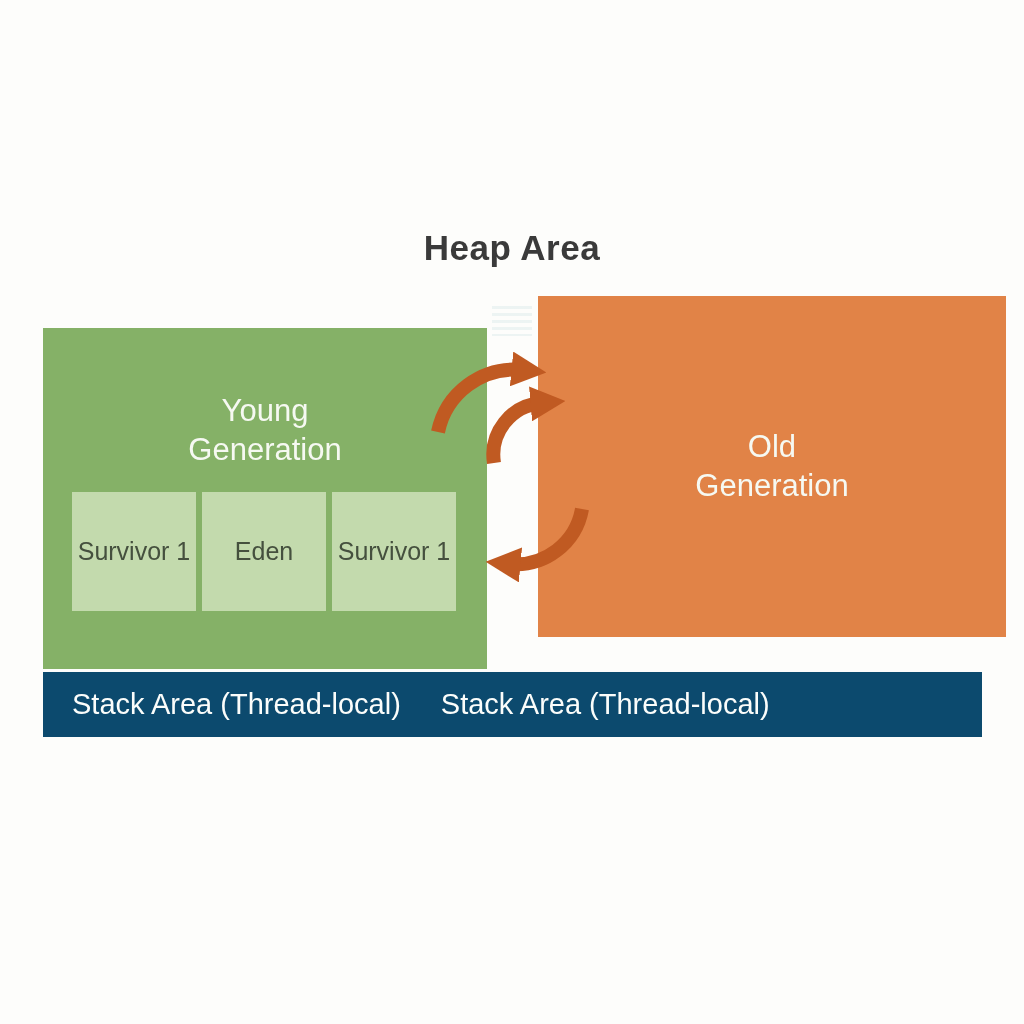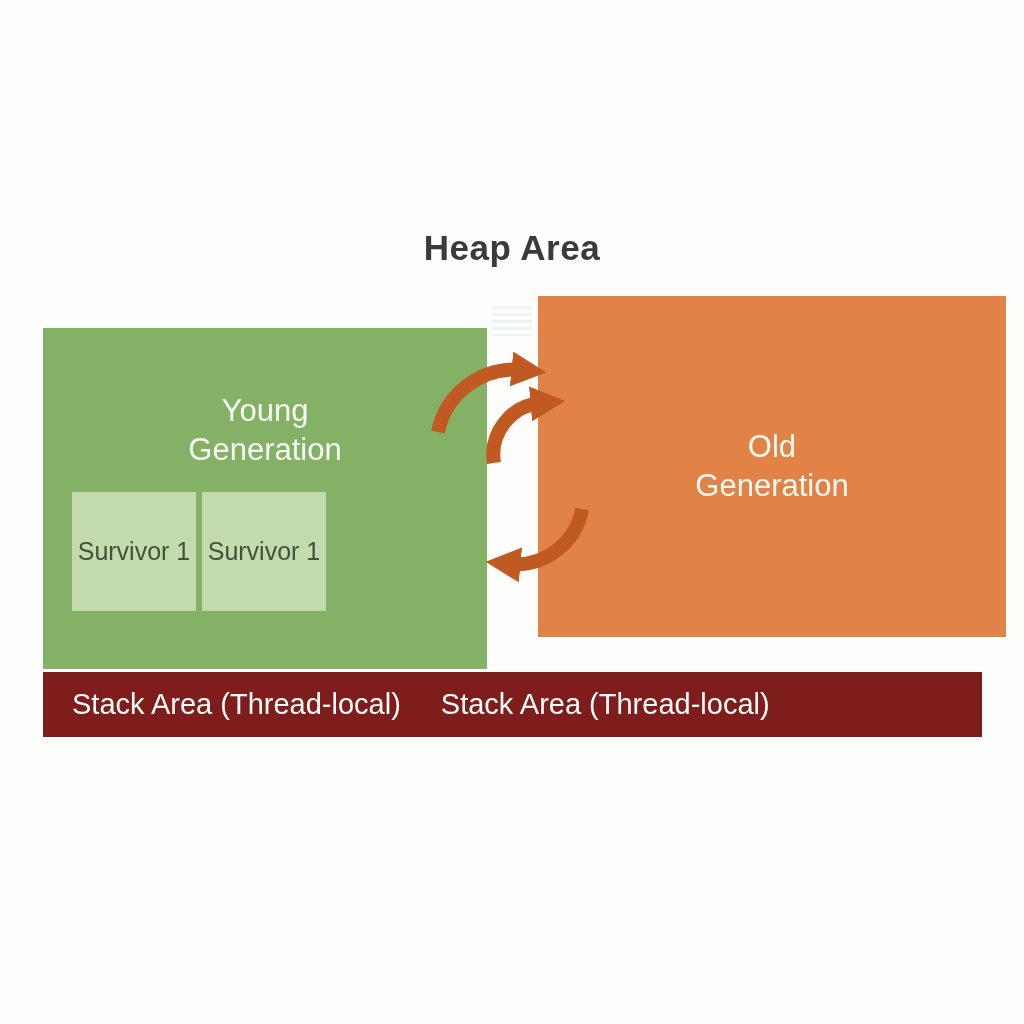--- a/index.html
+++ b/index.html
@@ -79,21 +79,21 @@
     justify-content: center;
     font-size: 25px;
     color: #45503e;
   }
   .stack-bar {
     position: absolute;
     left: 43px;
     top: 672px;
     width: 939px;
     height: 65px;
-    background: #7f1d1d;
+    background: #0c4a6e;
     display: flex;
     align-items: center;
     padding-left: 29px;
     box-sizing: border-box;
     gap: 40px;
   }
   .stack-label {
     color: #fbfdfb;
     font-size: 29px;
     font-weight: 400;
@@ -125,20 +125,21 @@
 
   <div class="diagram-title">Heap Area</div>
 
   <div class="gen-box young-box">
     <div class="young-label-wrap">
       <div class="gen-label">Young
 Generation</div>
     </div>
     <div class="sub-row">
       <div class="sub-box">Survivor 1</div>
+      <div class="sub-box">Eden</div>
       <div class="sub-box">Survivor 1</div>
     </div>
   </div>
 
   <div class="gen-box old-box">
     <div class="gen-label">Old
 Generation</div>
   </div>
 
   <div class="watermark"></div>

